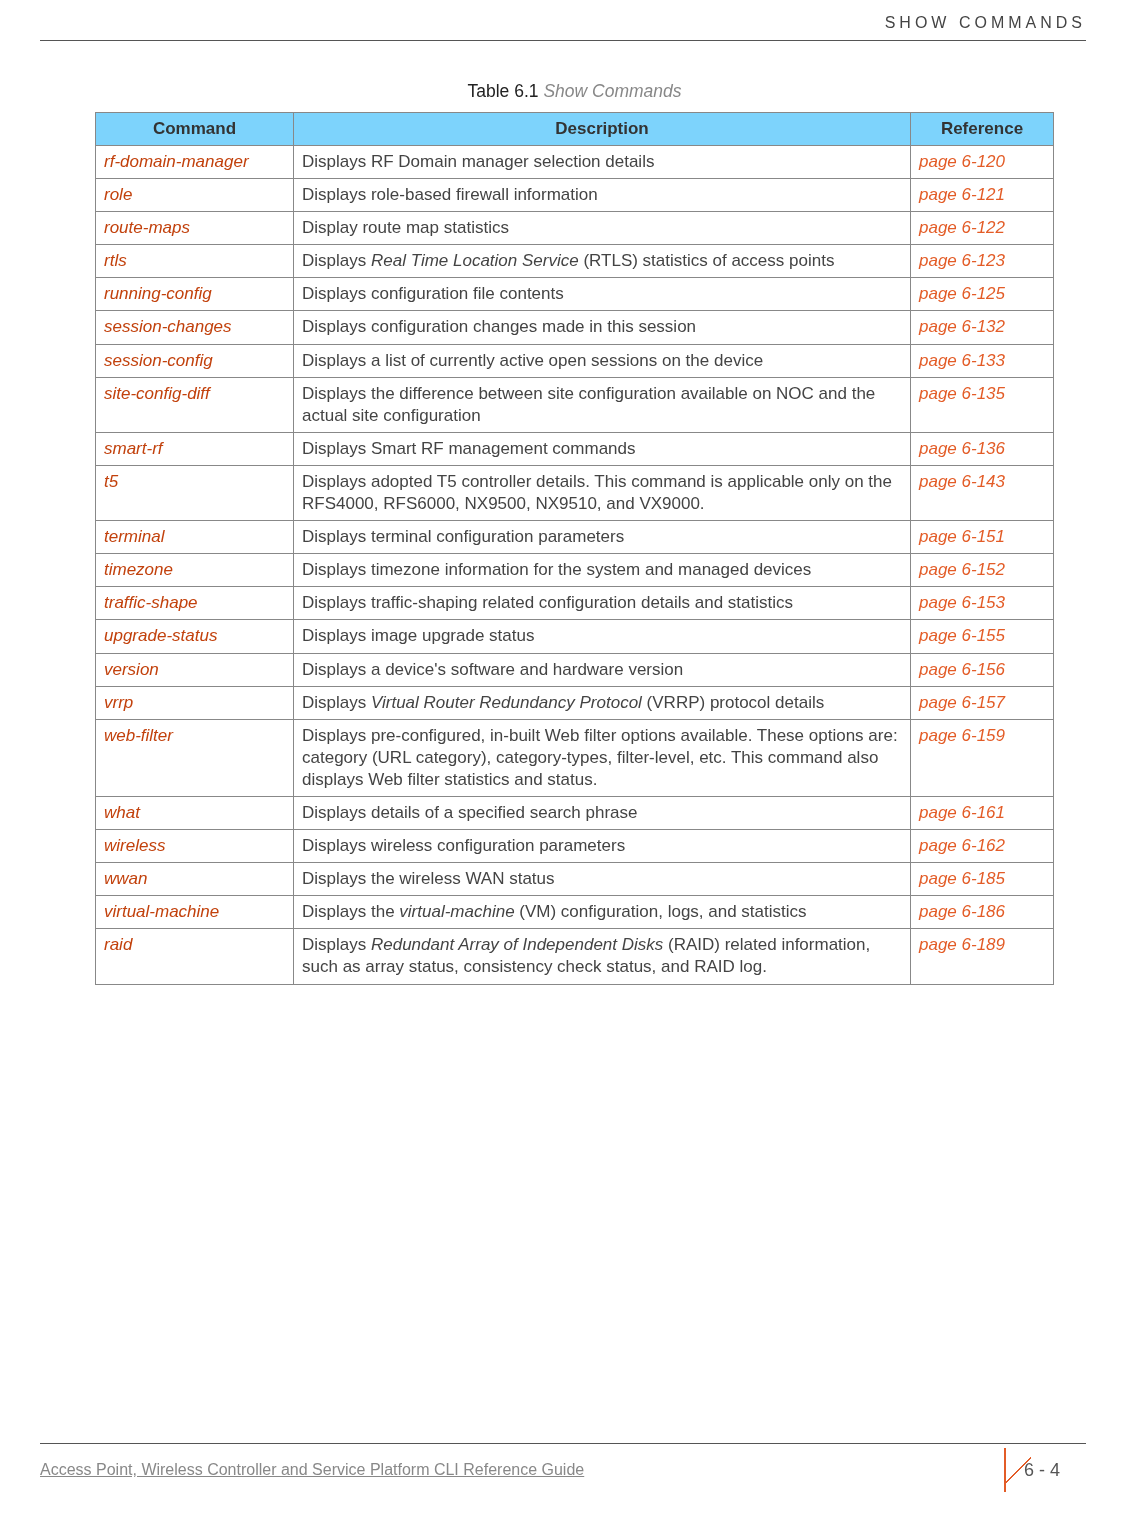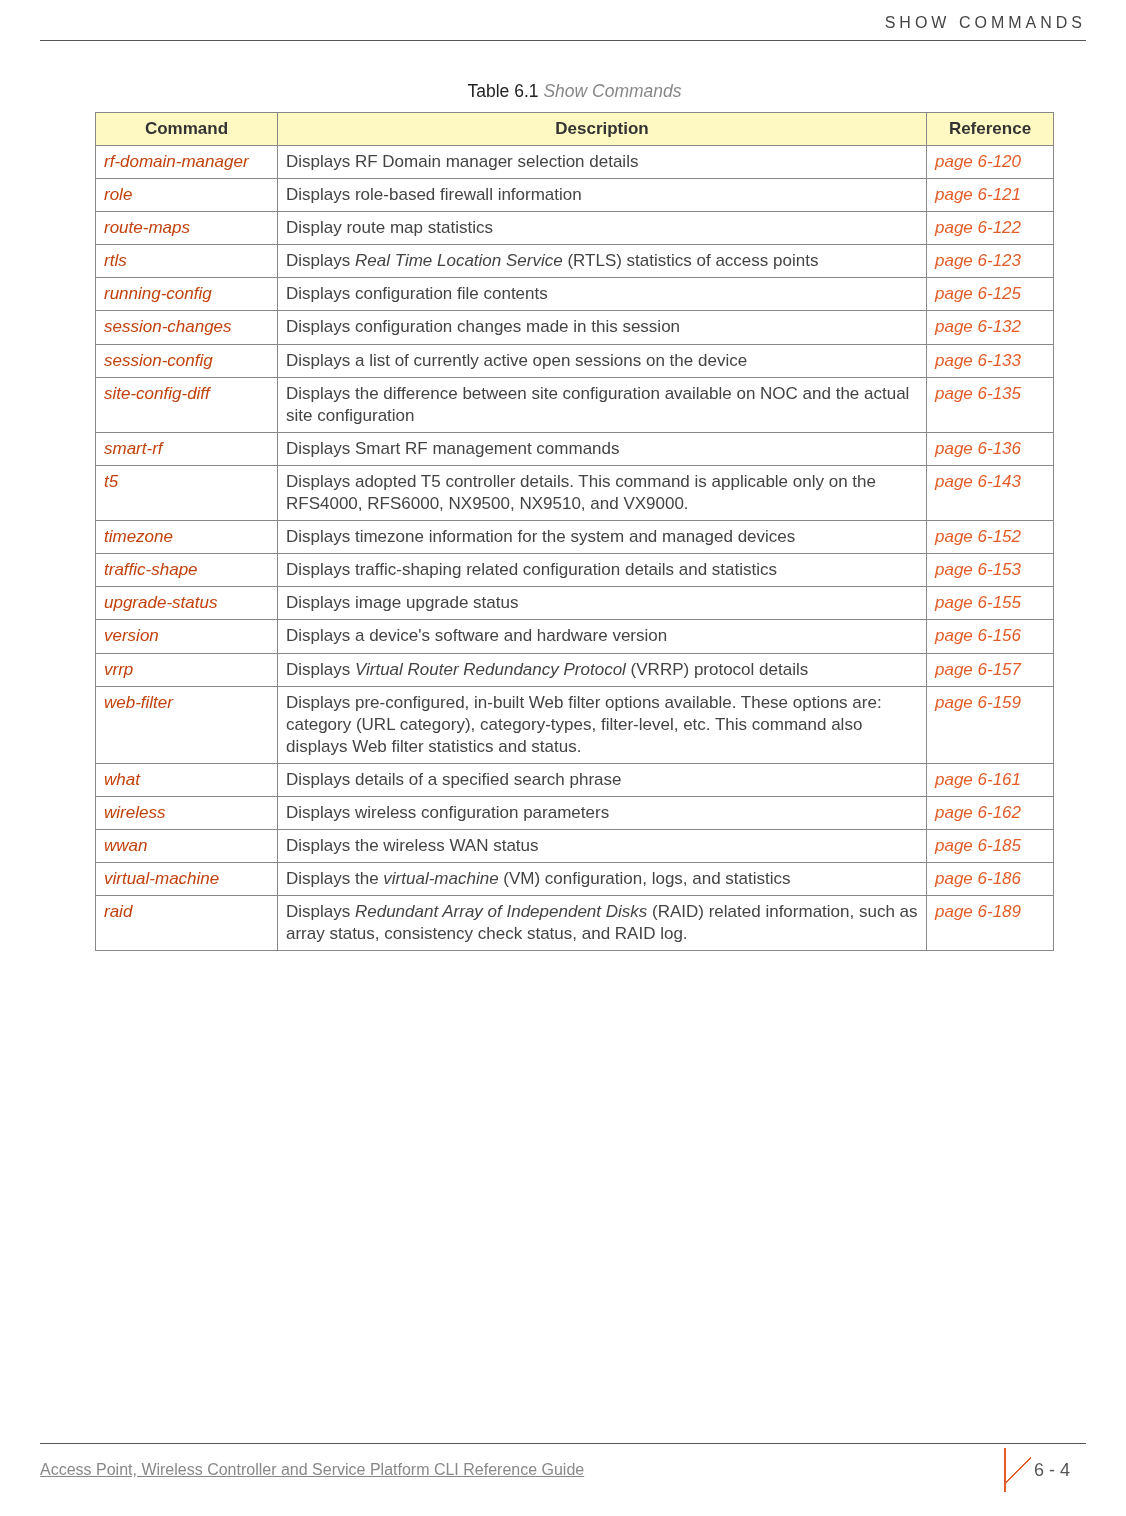--- a/index.html
+++ b/index.html
@@ -41,23 +41,23 @@
     .table-caption .italic {
       font-style: italic;
       color: #888;
     }
     table {
       border-collapse: collapse;
       width: 100%;
       font-size: 17px;
     }
     th {
-      background: #fef9c3;
+      background: #7dd3fc;
       border: 1px solid #888;
-      padding: 6px 8px;
+      padding: 6px 16px;
       font-weight: bold;
       color: #333;
       text-align: center;
     }
     th.cmd-col { width: 165px; text-align:center; }
     th.ref-col { width: 110px; text-align:center; }
     td {
       border: 1px solid #888;
       padding: 5px 8px;
       vertical-align: top;
@@ -100,21 +100,21 @@
     }
     .footer-decoration::before {
       content: "";
       position: absolute;
       top: 0; bottom: 0; left: 0;
       width: 25px;
       background: linear-gradient(135deg, transparent 48%, #e35c27 49%, #e35c27 51%, transparent 52%);
     }
     .footer-pagenum {
       position: absolute;
-      right: 16px;
+      right: 26px;
       top: 50%;
       transform: translateY(-50%);
       font-size: 18px;
       color: #555;
     }
     .footer-line {
       border: none;
       border-top: 1px solid #555;
       margin: 0 40px 0 40px;
       position: absolute;
@@ -191,20 +191,25 @@
           <td class="cmd">smart-rf</td>
           <td class="desc">Displays Smart RF management commands</td>
           <td class="ref">page 6-136</td>
         </tr>
         <tr>
           <td class="cmd">t5</td>
           <td class="desc">Displays adopted T5 controller details. This command is applicable only on the RFS4000, RFS6000, NX9500, NX9510, and VX9000.</td>
           <td class="ref">page 6-143</td>
         </tr>
         <tr>
+          <td class="cmd">terminal</td>
+          <td class="desc">Displays terminal configuration parameters</td>
+          <td class="ref">page 6-151</td>
+        </tr>
+        <tr>
           <td class="cmd">timezone</td>
           <td class="desc">Displays timezone information for the system and managed devices</td>
           <td class="ref">page 6-152</td>
         </tr>
         <tr>
           <td class="cmd">traffic-shape</td>
           <td class="desc">Displays traffic-shaping related configuration details and statistics</td>
           <td class="ref">page 6-153</td>
         </tr>
         <tr>

